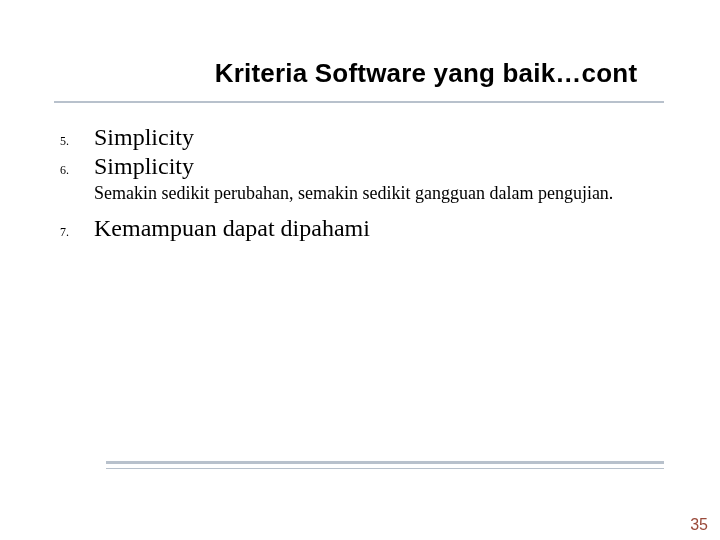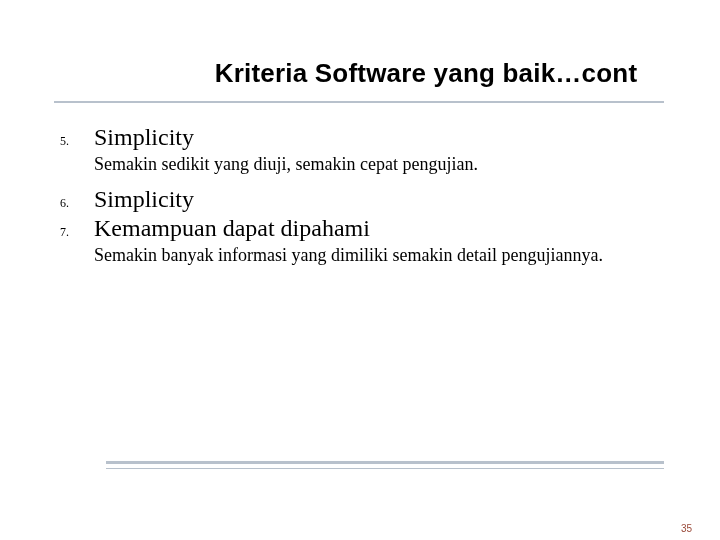--- a/index.html
+++ b/index.html
@@ -84,53 +84,52 @@
   .bottom-rule-inner {
     position: absolute;
     left: 106px;
     right: 56px;
     top: 468px;
     height: 1px;
     background: #b8c1cc;
   }
   .pagenum {
     position: absolute;
-    right: 28px;
+    right: 12px;
     bottom: 6px;
     font-family: Arial, Helvetica, sans-serif;
-    font-size: 10px;
+    font-size: 16px;
     color: #9a4a3a;
   }
 </style>
 </head>
 <body>
 
 <div class="slide">
 
   <div class="title">Kriteria Software yang baik…cont</div>
   <div class="title-rule"></div>
 
   <div class="content">
 
     <div class="item">
       <div class="num">5.</div>
       <div class="heading">Simplicity</div>
     </div>
-    <div class="desc">Semakin sedikit yang diuji, semakin cepat pengujian.</div>
 
     <div class="item">
       <div class="num">6.</div>
       <div class="heading">Simplicity</div>
     </div>
+    <div class="desc">Semakin sedikit perubahan, semakin sedikit gangguan dalam pengujian.</div>
 
     <div class="item">
       <div class="num">7.</div>
       <div class="heading">Kemampuan dapat dipahami</div>
     </div>
-    <div class="desc">Semakin banyak informasi yang dimiliki semakin detail pengujiannya.</div>
 
   </div>
 
   <div class="bottom-rule-outer"></div>
   <div class="bottom-rule-inner"></div>
 
   <div class="pagenum">35</div>
 
 </div>
 

